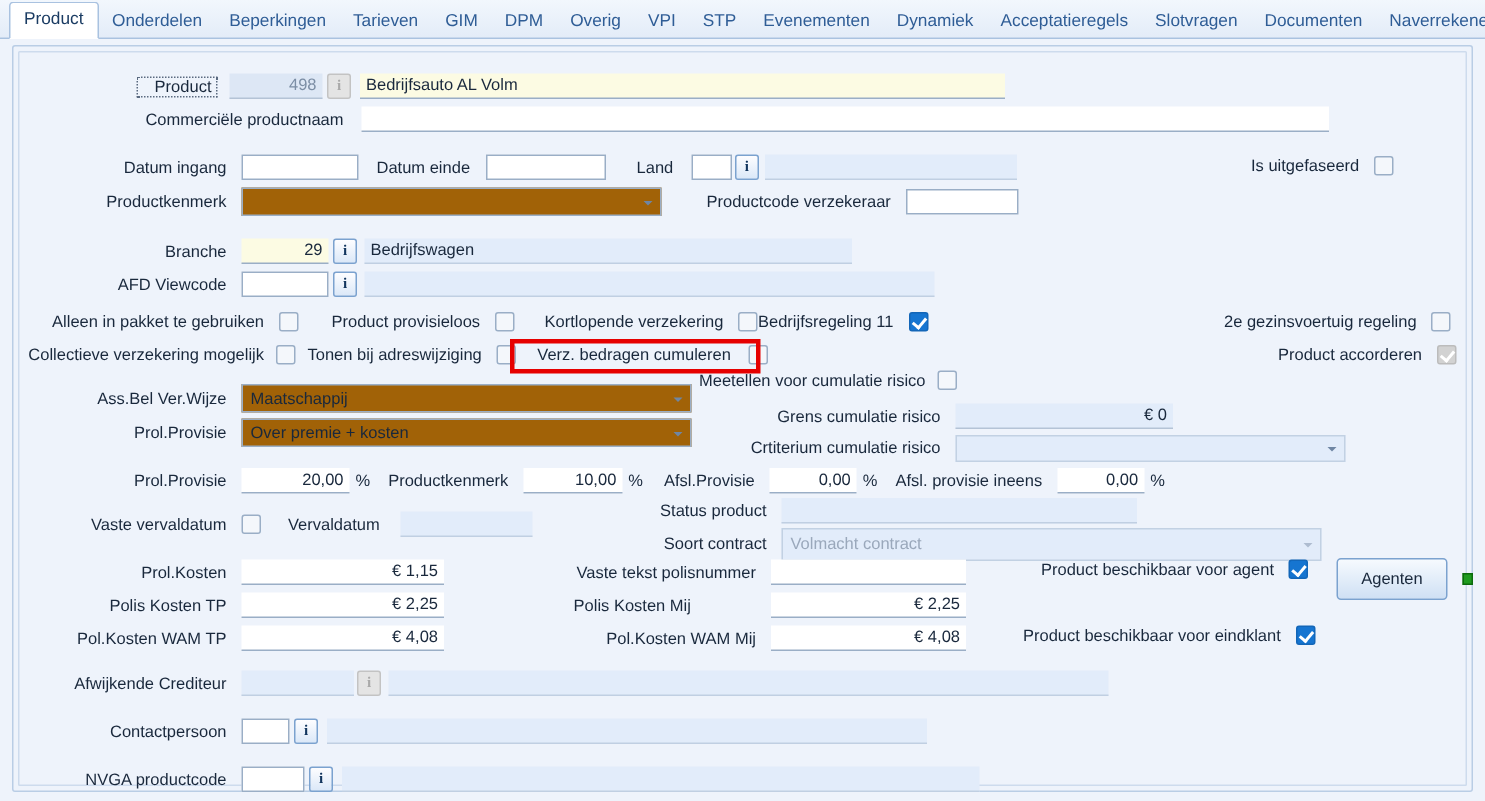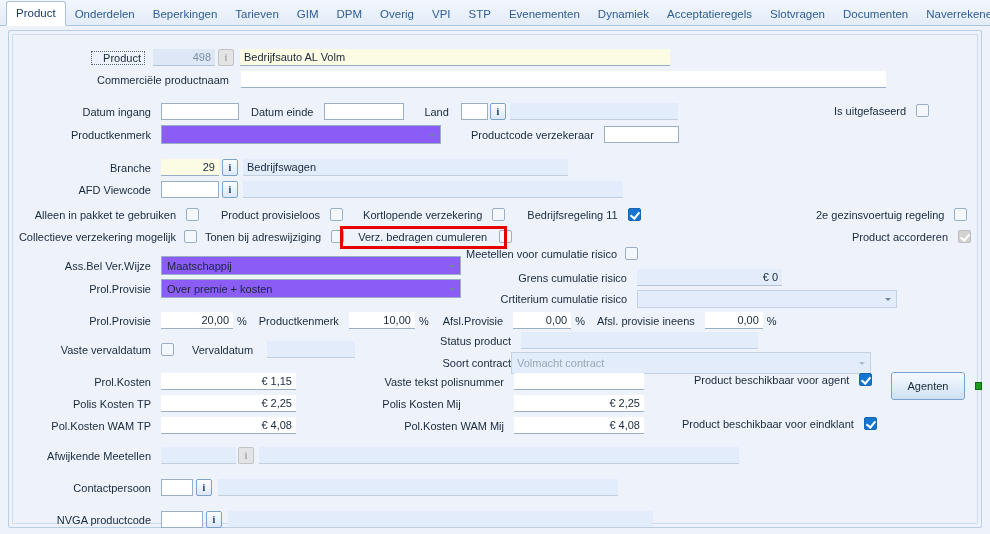--- a/index.html
+++ b/index.html
@@ -78,21 +78,21 @@
   .inp.box { border: 1px solid #9aaec6; background:#fff; }
   .inp.yellow { background: #fcfbe3; }
   .inp.disabled { background: #dde7f5; color: #7c8ea5; border-bottom:1px solid #b4c3d6; }
   .inp.readonly { background: #e2ecfa; border-bottom:1px solid #b4c3d6; }
   .inp.flat { background: #e2ecfa; border:none; border-bottom:1px solid #c0cfe2; }
   .inp.ta-r { text-align: right; }
 
   
   .combo {
     height: 19px;
-    background: #8b5cf6;
+    background: #a16207;
     border: 1px solid #9aaec6;
     font-size: 11px;
     color: #19283c;
     display: flex; align-items: center;
     padding-left: 5px;
     position: relative;
   }
   .combo.disabled { background:#e2ecfa; color:#9aa8bb; border-color:#c2d1e3; }
   .combo.empty-ro { background:#e2ecfa; border-color:#c2d1e3; }
   .combo .arrow {
@@ -258,21 +258,21 @@
     <input class="inp flat" style="width: 380px; margin-left: 5px;" readonly="" value="">
   </div>
 
   <div class="row" style="left:14px; top:177px;">
     <span class="lbl" style="width:153px;">Alleen in pakket te gebruiken</span>
     <span class="cb" style="margin-left:10px;"></span>
     <span class="lbl lbl-l" style="margin-left:22px;">Product provisieloos</span>
     <span class="cb" style="margin-left:10px;"></span>
     <span class="lbl lbl-l" style="margin-left:20px;">Kortlopende verzekering</span>
     <span class="cb" style="margin-left:10px;"></span>
-    <span class="lbl lbl-l" style="margin-left:22px;">Bedrijfsregeling 11</span>
+    <span class="lbl lbl-l" style="">Bedrijfsregeling 11</span>
     <span class="cb checked" style="margin-left:10px;"></span>
   </div>
   <div class="row" style="left:807px; top:177px;">
     <span class="lbl">2e gezinsvoertuig regeling</span>
     <span class="cb" style="margin-left:10px;"></span>
   </div>
 
   <div class="row" style="left:-4px; top:199px;">
     <span class="lbl" style="width:171px;">Collectieve verzekering mogelijk</span>
     <span class="cb" style="margin-left:8px;"></span>
@@ -344,21 +344,21 @@
 
   <div class="row" style="left:22px; top:310px;">
     <span class="lbl" style="width:120px;">Vaste vervaldatum</span>
     <span class="cb" style="margin-left:10px;"></span>
     <span class="lbl lbl-l" style="margin-left:18px;">Vervaldatum</span>
     <input class="inp flat" style="width: 88px; margin-left: 14px;" readonly="" value="">
   </div>
 
   <div class="row" style="left:392px; top:321px;">
     <span class="lbl" style="width:110px;">Soort contract</span>
-    <div class="combo disabled" style="width:360px;height:22px;">
+    <div class="combo disabled" style="width:360px;margin-left:10px;height:22px;">
       <span>Volmacht contract</span>
       <span class="arrow"></span>
     </div>
   </div>
 
   <div class="row" style="left:22px; top:342px;">
     <span class="lbl" style="width:120px;">Prol.Kosten</span>
     <input class="inp ta-r" style="width: 135px; margin-left: 10px;" value="€ 1,15">
   </div>
   <div class="row" style="left:330px; top:342px;">
@@ -391,21 +391,21 @@
     <span class="lbl">Product beschikbaar voor eindklant</span>
     <span class="cb checked" style="margin-left:10px;"></span>
   </div>
 
   <div class="btn" style="position:absolute;left:882px;top:341px;width:74px;height:28px;">
     <span>Agenten</span>
   </div>
   <span class="greenmark" style="position:absolute;left:966px;top:351px;"></span>
 
   <div class="row" style="left:22px; top:416px;">
-    <span class="lbl" style="width:120px;">Afwijkende Meetellen</span>
+    <span class="lbl" style="width:120px;">Afwijkende Crediteur</span>
     <input class="inp flat" style="width: 75px; margin-left: 10px;" readonly="" value="">
     <span class="ibtn dis" style="margin-left:2px;">i</span>
     <input class="inp flat" style="width: 480px; margin-left: 5px;" readonly="" value="">
   </div>
 
   <div class="row" style="left:22px; top:448px;">
     <span class="lbl" style="width:120px;">Contactpersoon</span>
     <input class="inp box" style="width: 32px; margin-left: 10px;" value="">
     <span class="ibtn" style="margin-left:3px;">i</span>
     <input class="inp flat" style="width: 400px; margin-left: 6px;" readonly="" value="">

